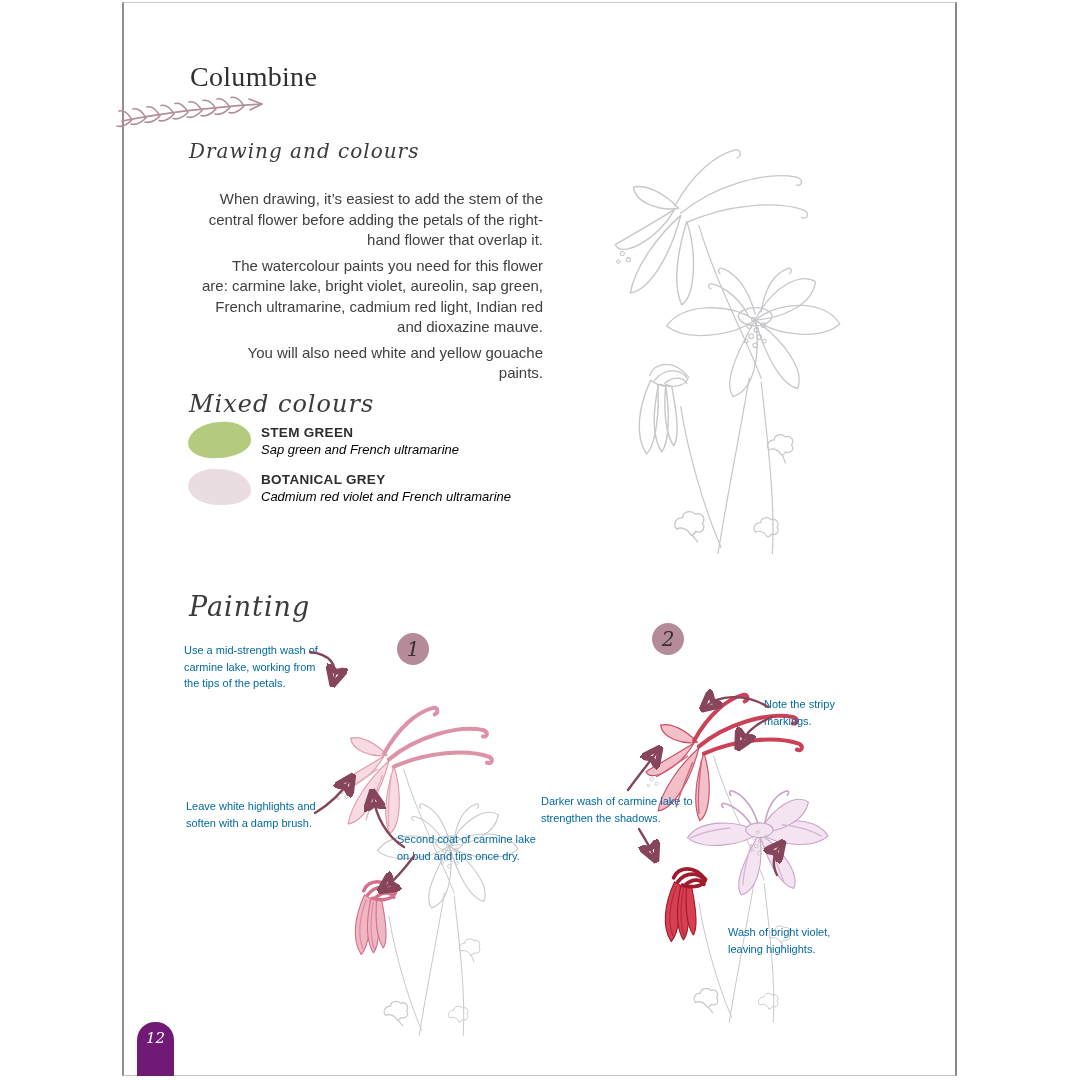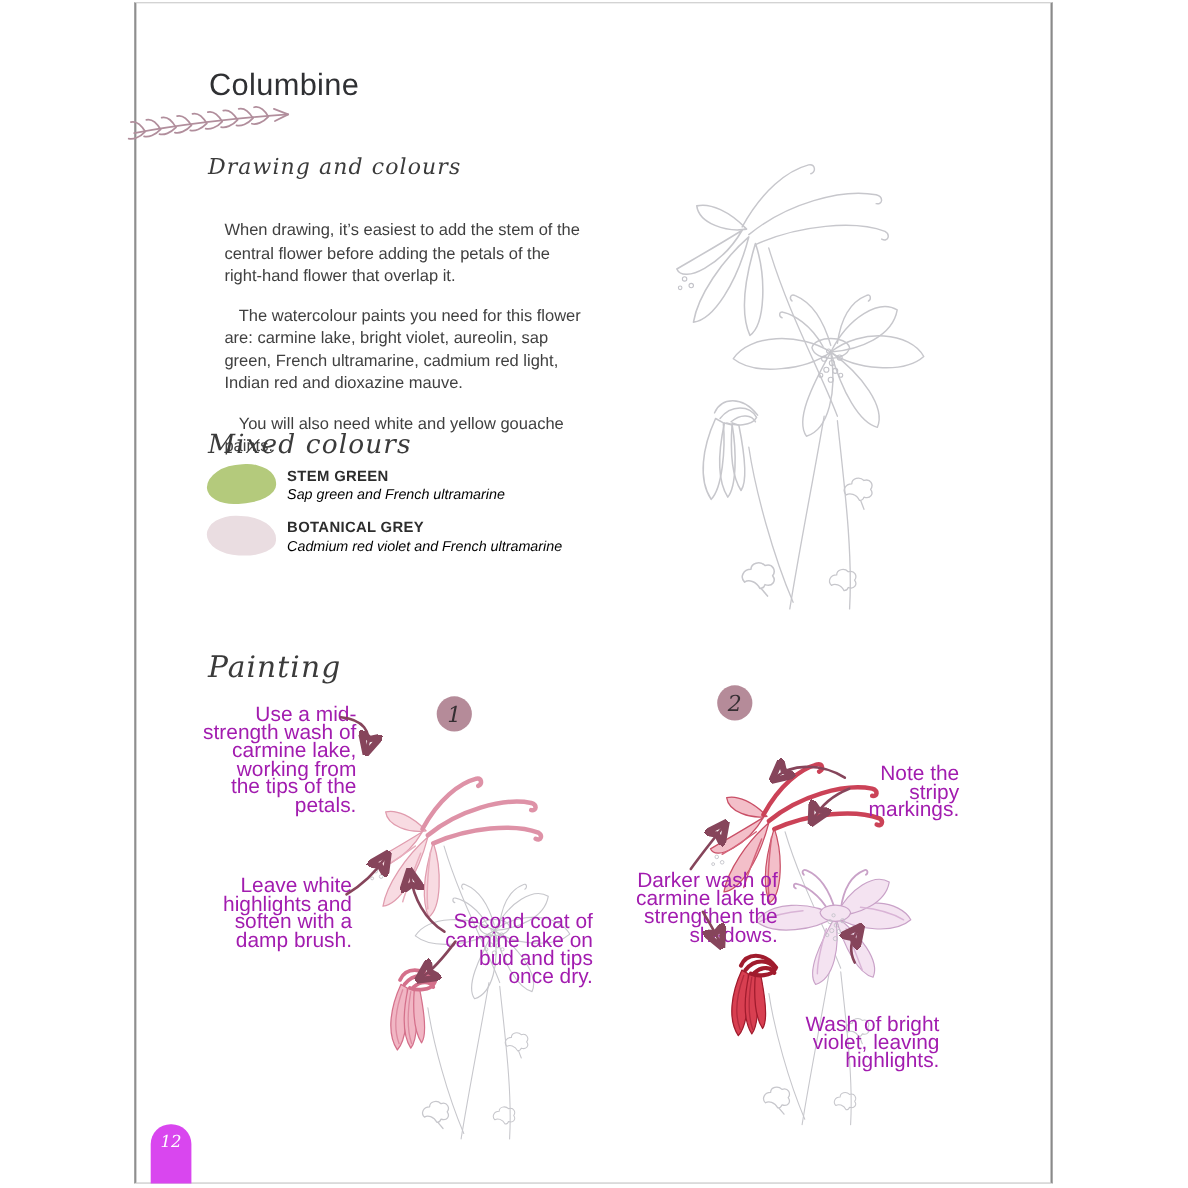--- a/index.html
+++ b/index.html
@@ -11,33 +11,33 @@
 
   
   #page-frame {
     left:122px; top:2px; width:835px; height:1074px;
     border-top:1px solid #c9c9c9; border-left:2px solid #8f8f8f;
     border-right:2px solid #8a8a8a; border-bottom:1px solid #c2c2c2;
     box-sizing:border-box; background:#ffffff;
   }
 
   #page-title {
-    left:190px; top:61px; font-size:28px; color:#2f3033; letter-spacing:0.3px;
+    left:190px; top:61px; font-size:28px; color:#2f3033; letter-spacing:0.3px;font-family:Liberation Serif, serif;
   }
 
   .script-heading {
     font-family:"DejaVu Serif", serif; font-style:italic; color:#3b3b3b;
     letter-spacing:1px; white-space:nowrap;
   }
   #h-drawing  { left:189px; top:139px; font-size:20px; }
   #h-mixed    { left:189px; top:390px; font-size:24px; }
   #h-painting { left:189px; top:591px; font-size:27px; }
 
   #body-text { left:188px; top:184px; width:360px; font-size:15px; line-height:20.5px; color:#404040; }
-  #body-text p { margin:16px; }
+  #body-text p { margin:5px;text-align:right; }
   #body-text p.indent { text-indent:13px; }
 
   
   #swatches { left:188px; top:421px; width:370px; }
   .swatch-row { display:flex; align-items:flex-end; margin-bottom:10px; height:37px; }
   .swatch-blob {
     width:63px; height:36px; flex:0 0 63px; margin-right:10px;
     border-radius:55% 45% 58% 42% / 60% 52% 48% 45%;
     transform:rotate(-2deg);
   }
@@ -50,21 +50,21 @@
   .badge {
     width:32px; height:32px; border-radius:50%;
     display:flex; align-items:center; justify-content:center;
     font-family:"DejaVu Serif", serif; font-style:italic;
     font-size:20px; color:#362f33;
   }
   #badge-1 { left:397px; top:633px; }
   #badge-2 { left:652px; top:623px; }
 
   
-  .ann { font-size:19px; line-height:16.5px; text-align:right; color:#a21caf; }
+  .ann { font-size:11px; line-height:16.5px; text-align:left; color:#0369a1; }
   #ann-1a { left:184px; top:642px; width:140px; }
   #ann-1b { left:186px; top:798px; width:134px; }
   #ann-1c { left:397px; top:831px; width:142px; }
   #ann-2a { left:764px; top:696px; width:108px; }
   #ann-2b { left:541px; top:793px; width:166px; }
   #ann-2c { left:728px; top:924px; width:126px; }
 
   
   #page-tab {
     left:137px; top:1022px; width:37px; height:54px;
@@ -277,17 +277,17 @@
     <path d="M315,813 C330,804 342,792 350,780" marker-end="url(#ah)"></path>
     <path d="M404,847 C386,836 376,816 373,796" marker-end="url(#ah)"></path>
     <path d="M414,856 C402,872 393,882 384,888" marker-end="url(#ah)"></path>
     <path d="M768,707 C744,692 718,696 706,706" marker-end="url(#ah)"></path>
     <path d="M772,717 C757,723 746,733 740,744" marker-end="url(#ah)"></path>
     <path d="M628,790 C638,776 648,764 657,752" marker-end="url(#ah)"></path>
     <path d="M639,829 C645,839 650,847 654,856" marker-end="url(#ah)"></path>
     <path d="M777,875 C772,865 773,855 780,846" marker-end="url(#ah)"></path>
   </svg>
 
-  <div id="page-tab" class="abs" style="background-color: #d946ef;">
+  <div id="page-tab" class="abs" style="background-color: #701a75;">
     <span id="page-number">12</span>
   </div>
 
 </div>
 
 </body></html>

